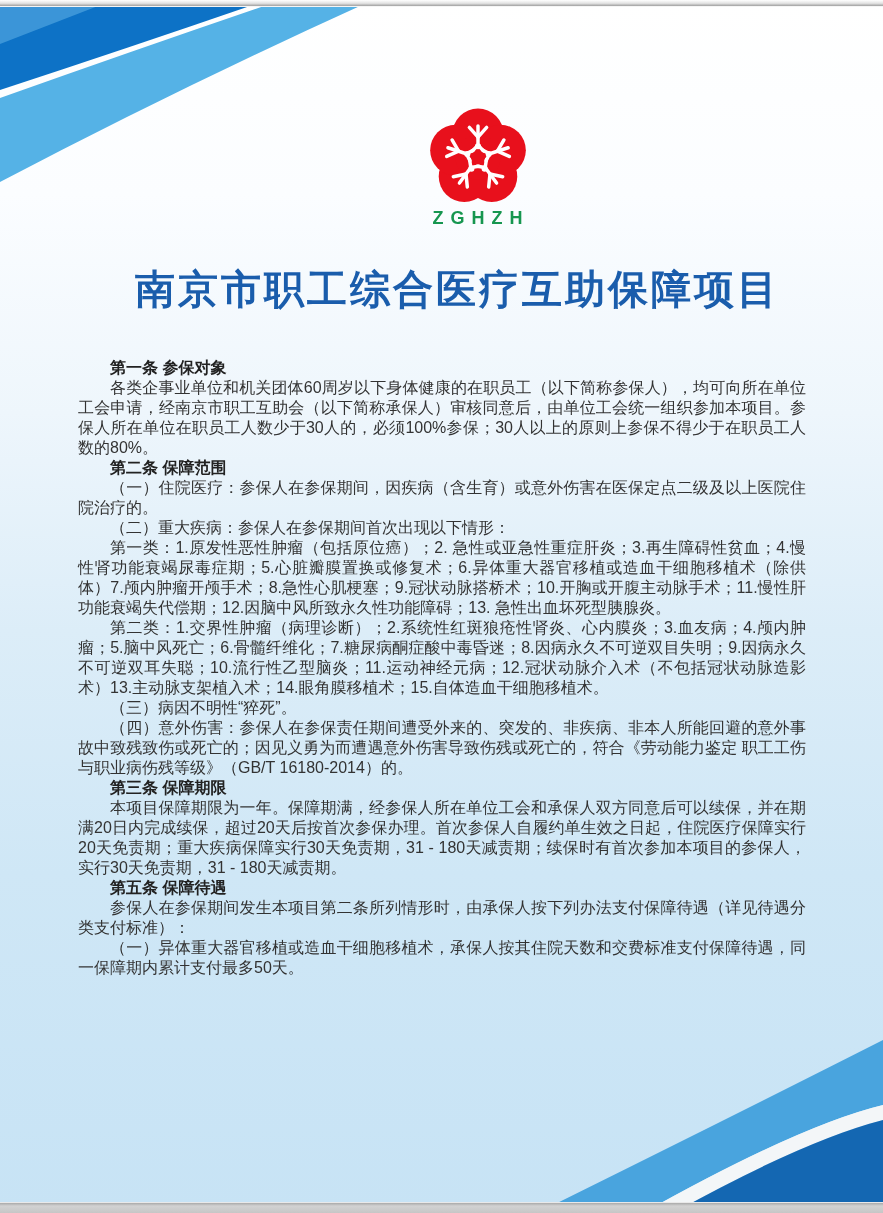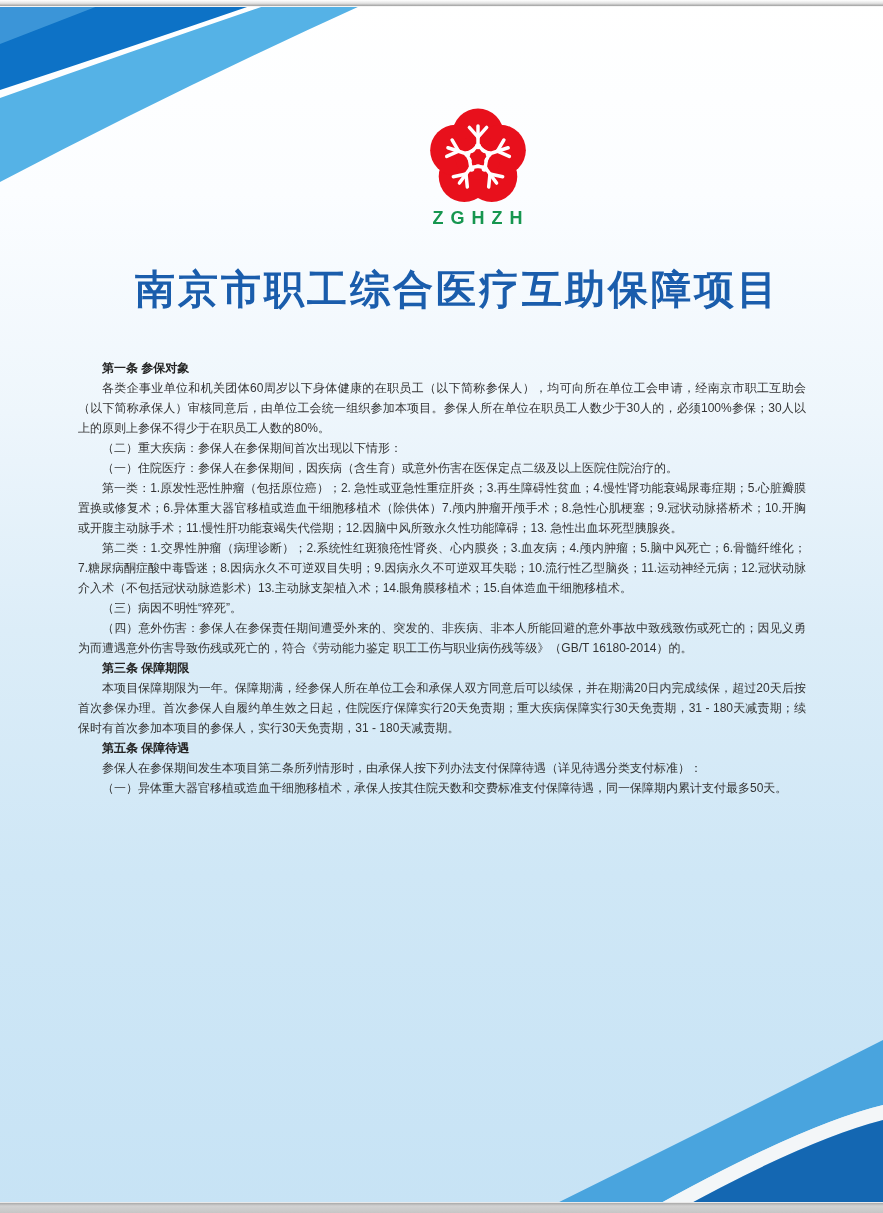--- a/index.html
+++ b/index.html
@@ -20,21 +20,21 @@
     background:linear-gradient(180deg,#a9a9a9 0%,#d2d2d2 30%,#c6c6c6 100%);
     border-top:1px solid #e9e9e9;z-index:9;}
   .logo{position:absolute;top:108px;left:0;width:883px;text-align:center;margin-left:36px;}
   .logo-flower{display:block;margin:0 auto;width:102px;height:98px;}
   .logo-text{margin-top:2px;font-weight:bold;font-size:18px;letter-spacing:7px;
     padding-left:7px;color:#16964f;}
   .doc-title{position:absolute;top:246px;left:0;width:883px;margin:16px;
     text-align:center;font-size:40px;font-weight:bold;letter-spacing:3px;
     color:#1a5dac;}
   .content{position:absolute;top:358px;left:78px;width:728px;
-    font-size:12px;line-height:20px;color:#333;}
+    font-size:16px;line-height:20px;color:#333;}
   .heading{font-weight:bold;color:#222;text-indent:2em;text-align:justify;}
   .para{text-indent:2em;text-align:justify;}
 </style>
 </head>
 <body>
 
 <div class="page">
 
   <svg class="deco top" width="883" height="200" viewBox="0 0 883 200">
     <path d="M0,6 L250,6 Q128,48 0,90 Z" fill="#0d72c6"></path>
@@ -83,22 +83,23 @@
       </g>
     </svg>
     <div class="logo-text">ZGHZH</div>
   </div>
 
   <h1 class="doc-title">南京市职工综合医疗互助保障项目</h1>
 
   <div class="content" id="content">
       <div class="heading">第一条 参保对象</div>
       <div class="para">各类企事业单位和机关团体60周岁以下身体健康的在职员工（以下简称参保人），均可向所在单位工会申请，经南京市职工互助会（以下简称承保人）审核同意后，由单位工会统一组织参加本项目。参保人所在单位在职员工人数少于30人的，必须100%参保；30人以上的原则上参保不得少于在职员工人数的80%。</div>
+      <div class="heading">第二条 保障范围</div>
+      <div class="para">（一）住院医疗：参保人在参保期间，因疾病（含生育）或意外伤害在医保定点二级及以上医院住院治疗的。</div>
       <div class="para">（二）重大疾病：参保人在参保期间首次出现以下情形：</div>
-      <div class="para">（一）住院医疗：参保人在参保期间，因疾病（含生育）或意外伤害在医保定点二级及以上医院住院治疗的。</div>
       <div class="para">第一类：1.原发性恶性肿瘤（包括原位癌）；2. 急性或亚急性重症肝炎；3.再生障碍性贫血；4.慢性肾功能衰竭尿毒症期；5.心脏瓣膜置换或修复术；6.异体重大器官移植或造血干细胞移植术（除供体）7.颅内肿瘤开颅手术；8.急性心肌梗塞；9.冠状动脉搭桥术；10.开胸或开腹主动脉手术；11.慢性肝功能衰竭失代偿期；12.因脑中风所致永久性功能障碍；13. 急性出血坏死型胰腺炎。</div>
       <div class="para">第二类：1.交界性肿瘤（病理诊断）；2.系统性红斑狼疮性肾炎、心内膜炎；3.血友病；4.颅内肿瘤；5.脑中风死亡；6.骨髓纤维化；7.糖尿病酮症酸中毒昏迷；8.因病永久不可逆双目失明；9.因病永久不可逆双耳失聪；10.流行性乙型脑炎；11.运动神经元病；12.冠状动脉介入术（不包括冠状动脉造影术）13.主动脉支架植入术；14.眼角膜移植术；15.自体造血干细胞移植术。</div>
       <div class="para">（三）病因不明性“猝死”。</div>
       <div class="para">（四）意外伤害：参保人在参保责任期间遭受外来的、突发的、非疾病、非本人所能回避的意外事故中致残致伤或死亡的；因见义勇为而遭遇意外伤害导致伤残或死亡的，符合《劳动能力鉴定 职工工伤与职业病伤残等级》（GB/T 16180-2014）的。</div>
       <div class="heading">第三条 保障期限</div>
       <div class="para">本项目保障期限为一年。保障期满，经参保人所在单位工会和承保人双方同意后可以续保，并在期满20日内完成续保，超过20天后按首次参保办理。首次参保人自履约单生效之日起，住院医疗保障实行20天免责期；重大疾病保障实行30天免责期，31 - 180天减责期；续保时有首次参加本项目的参保人，实行30天免责期，31 - 180天减责期。</div>
       <div class="heading">第五条 保障待遇</div>
       <div class="para">参保人在参保期间发生本项目第二条所列情形时，由承保人按下列办法支付保障待遇（详见待遇分类支付标准）：</div>
       <div class="para">（一）异体重大器官移植或造血干细胞移植术，承保人按其住院天数和交费标准支付保障待遇，同一保障期内累计支付最多50天。</div>
     </div>

